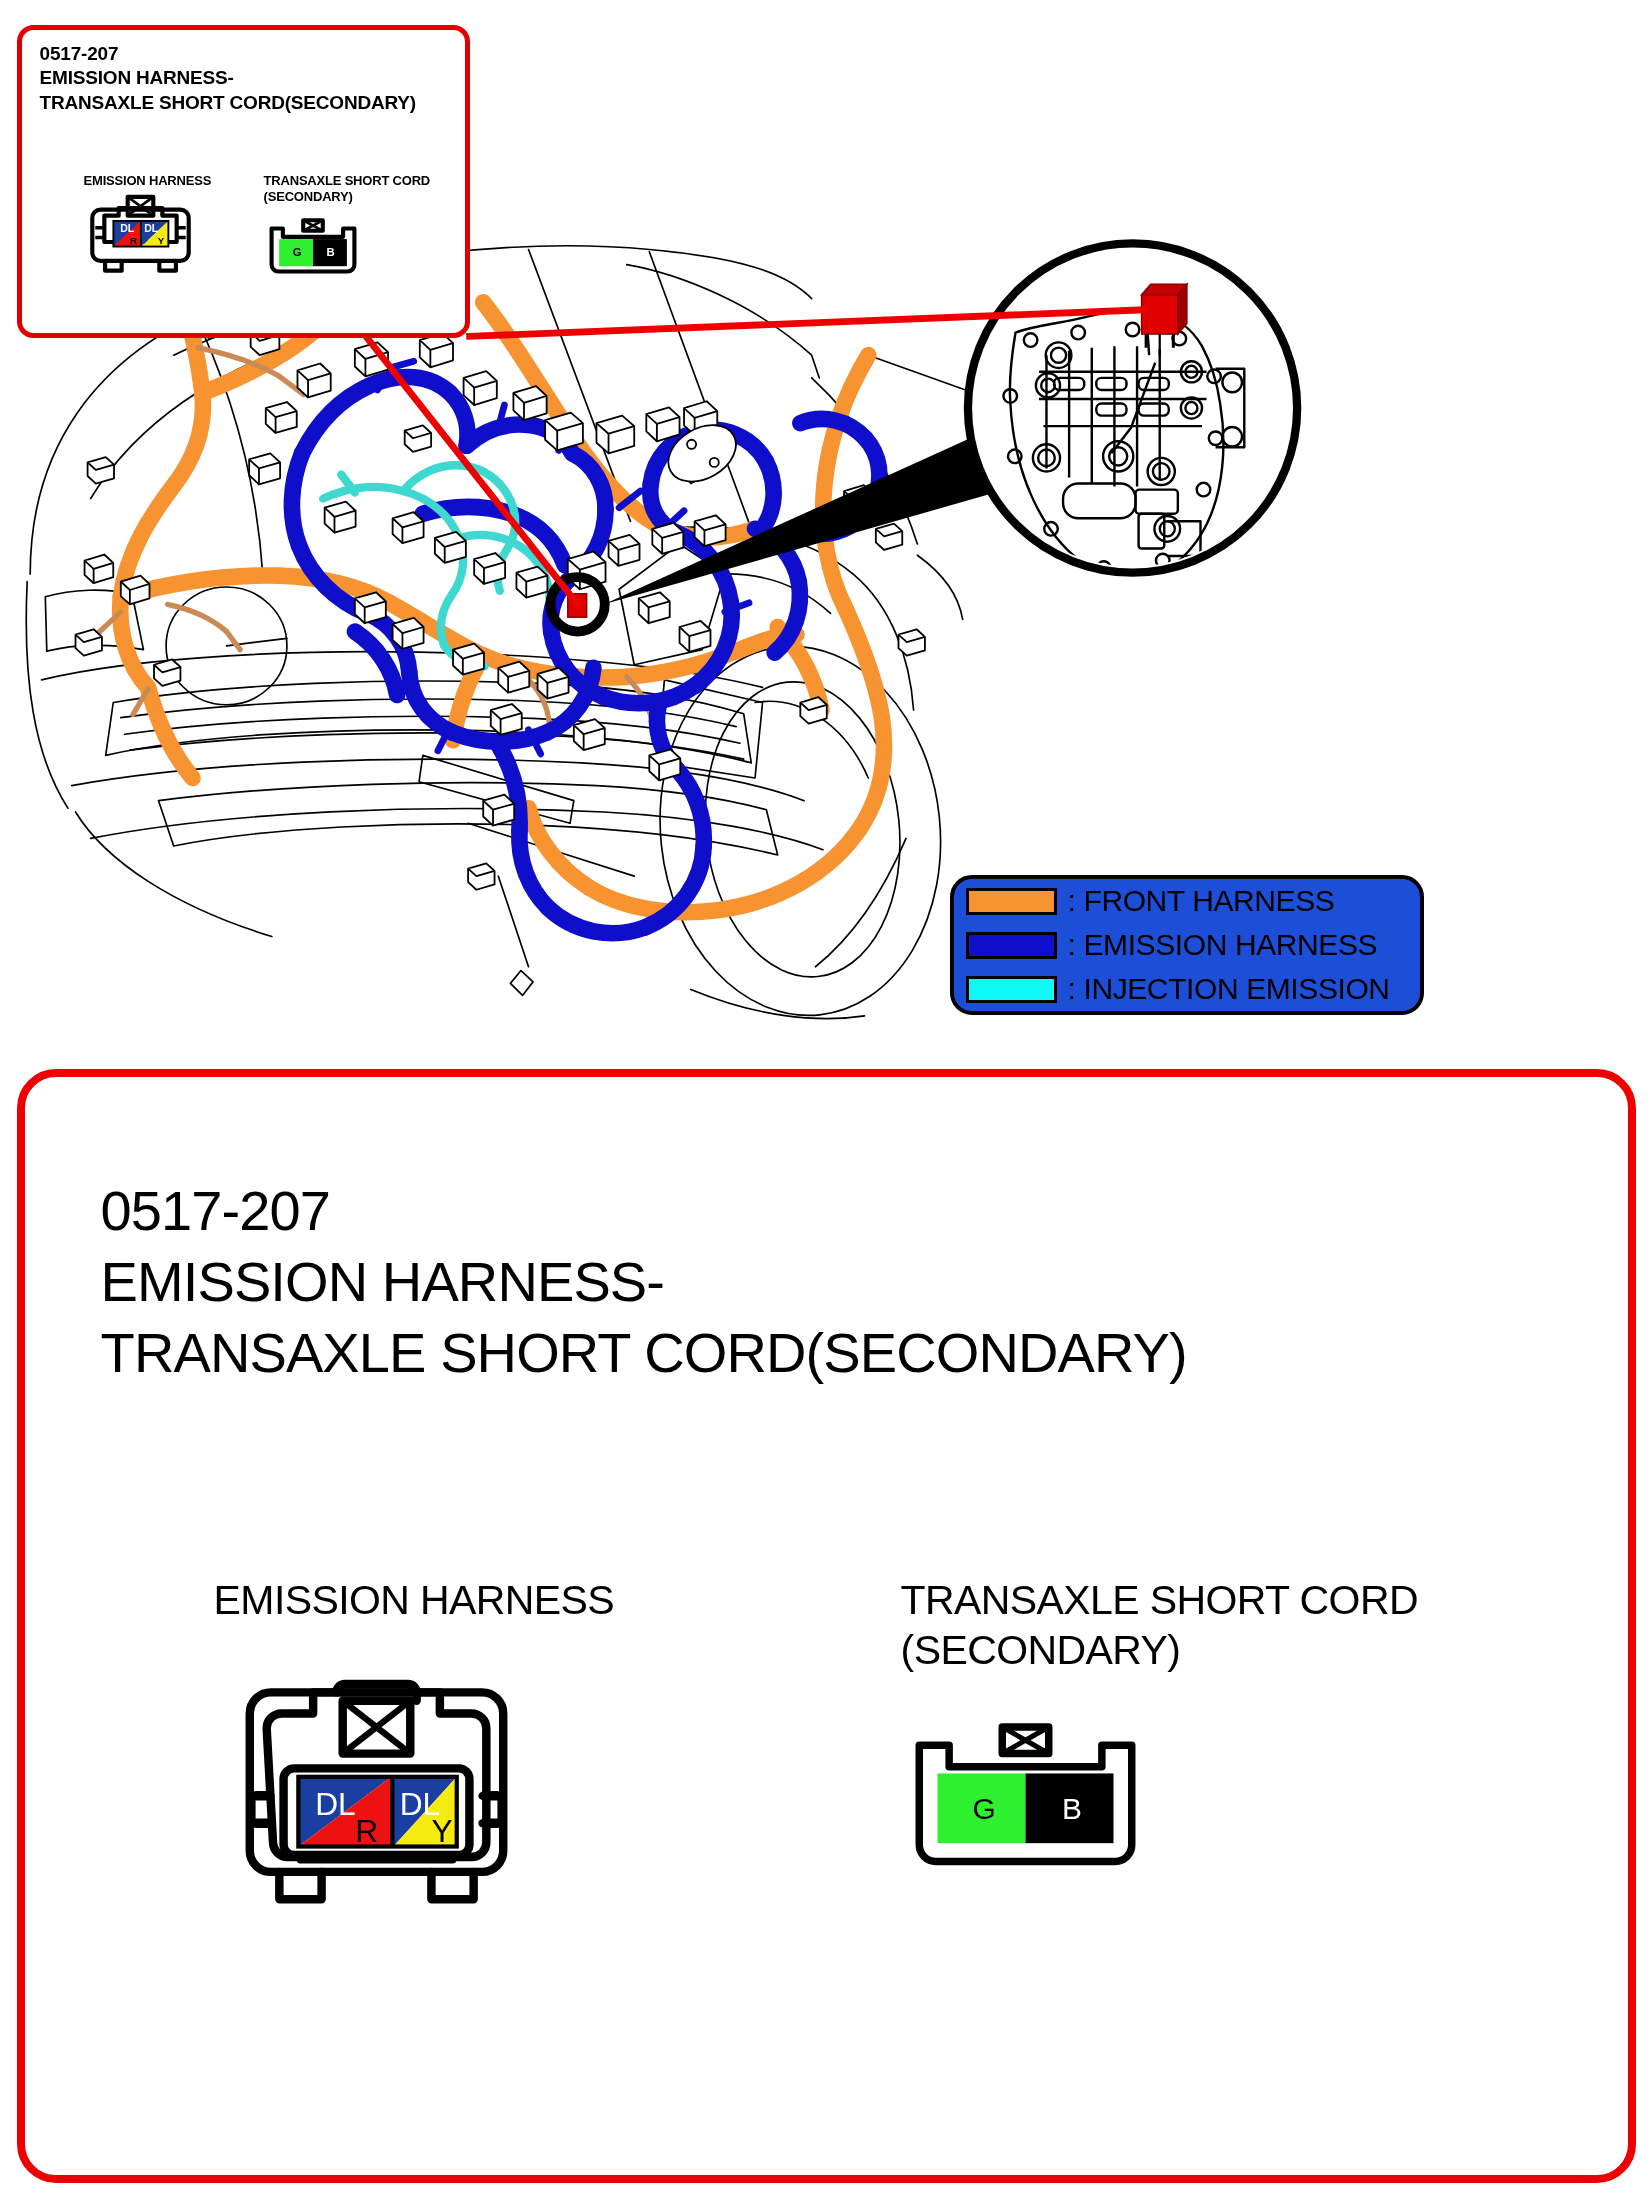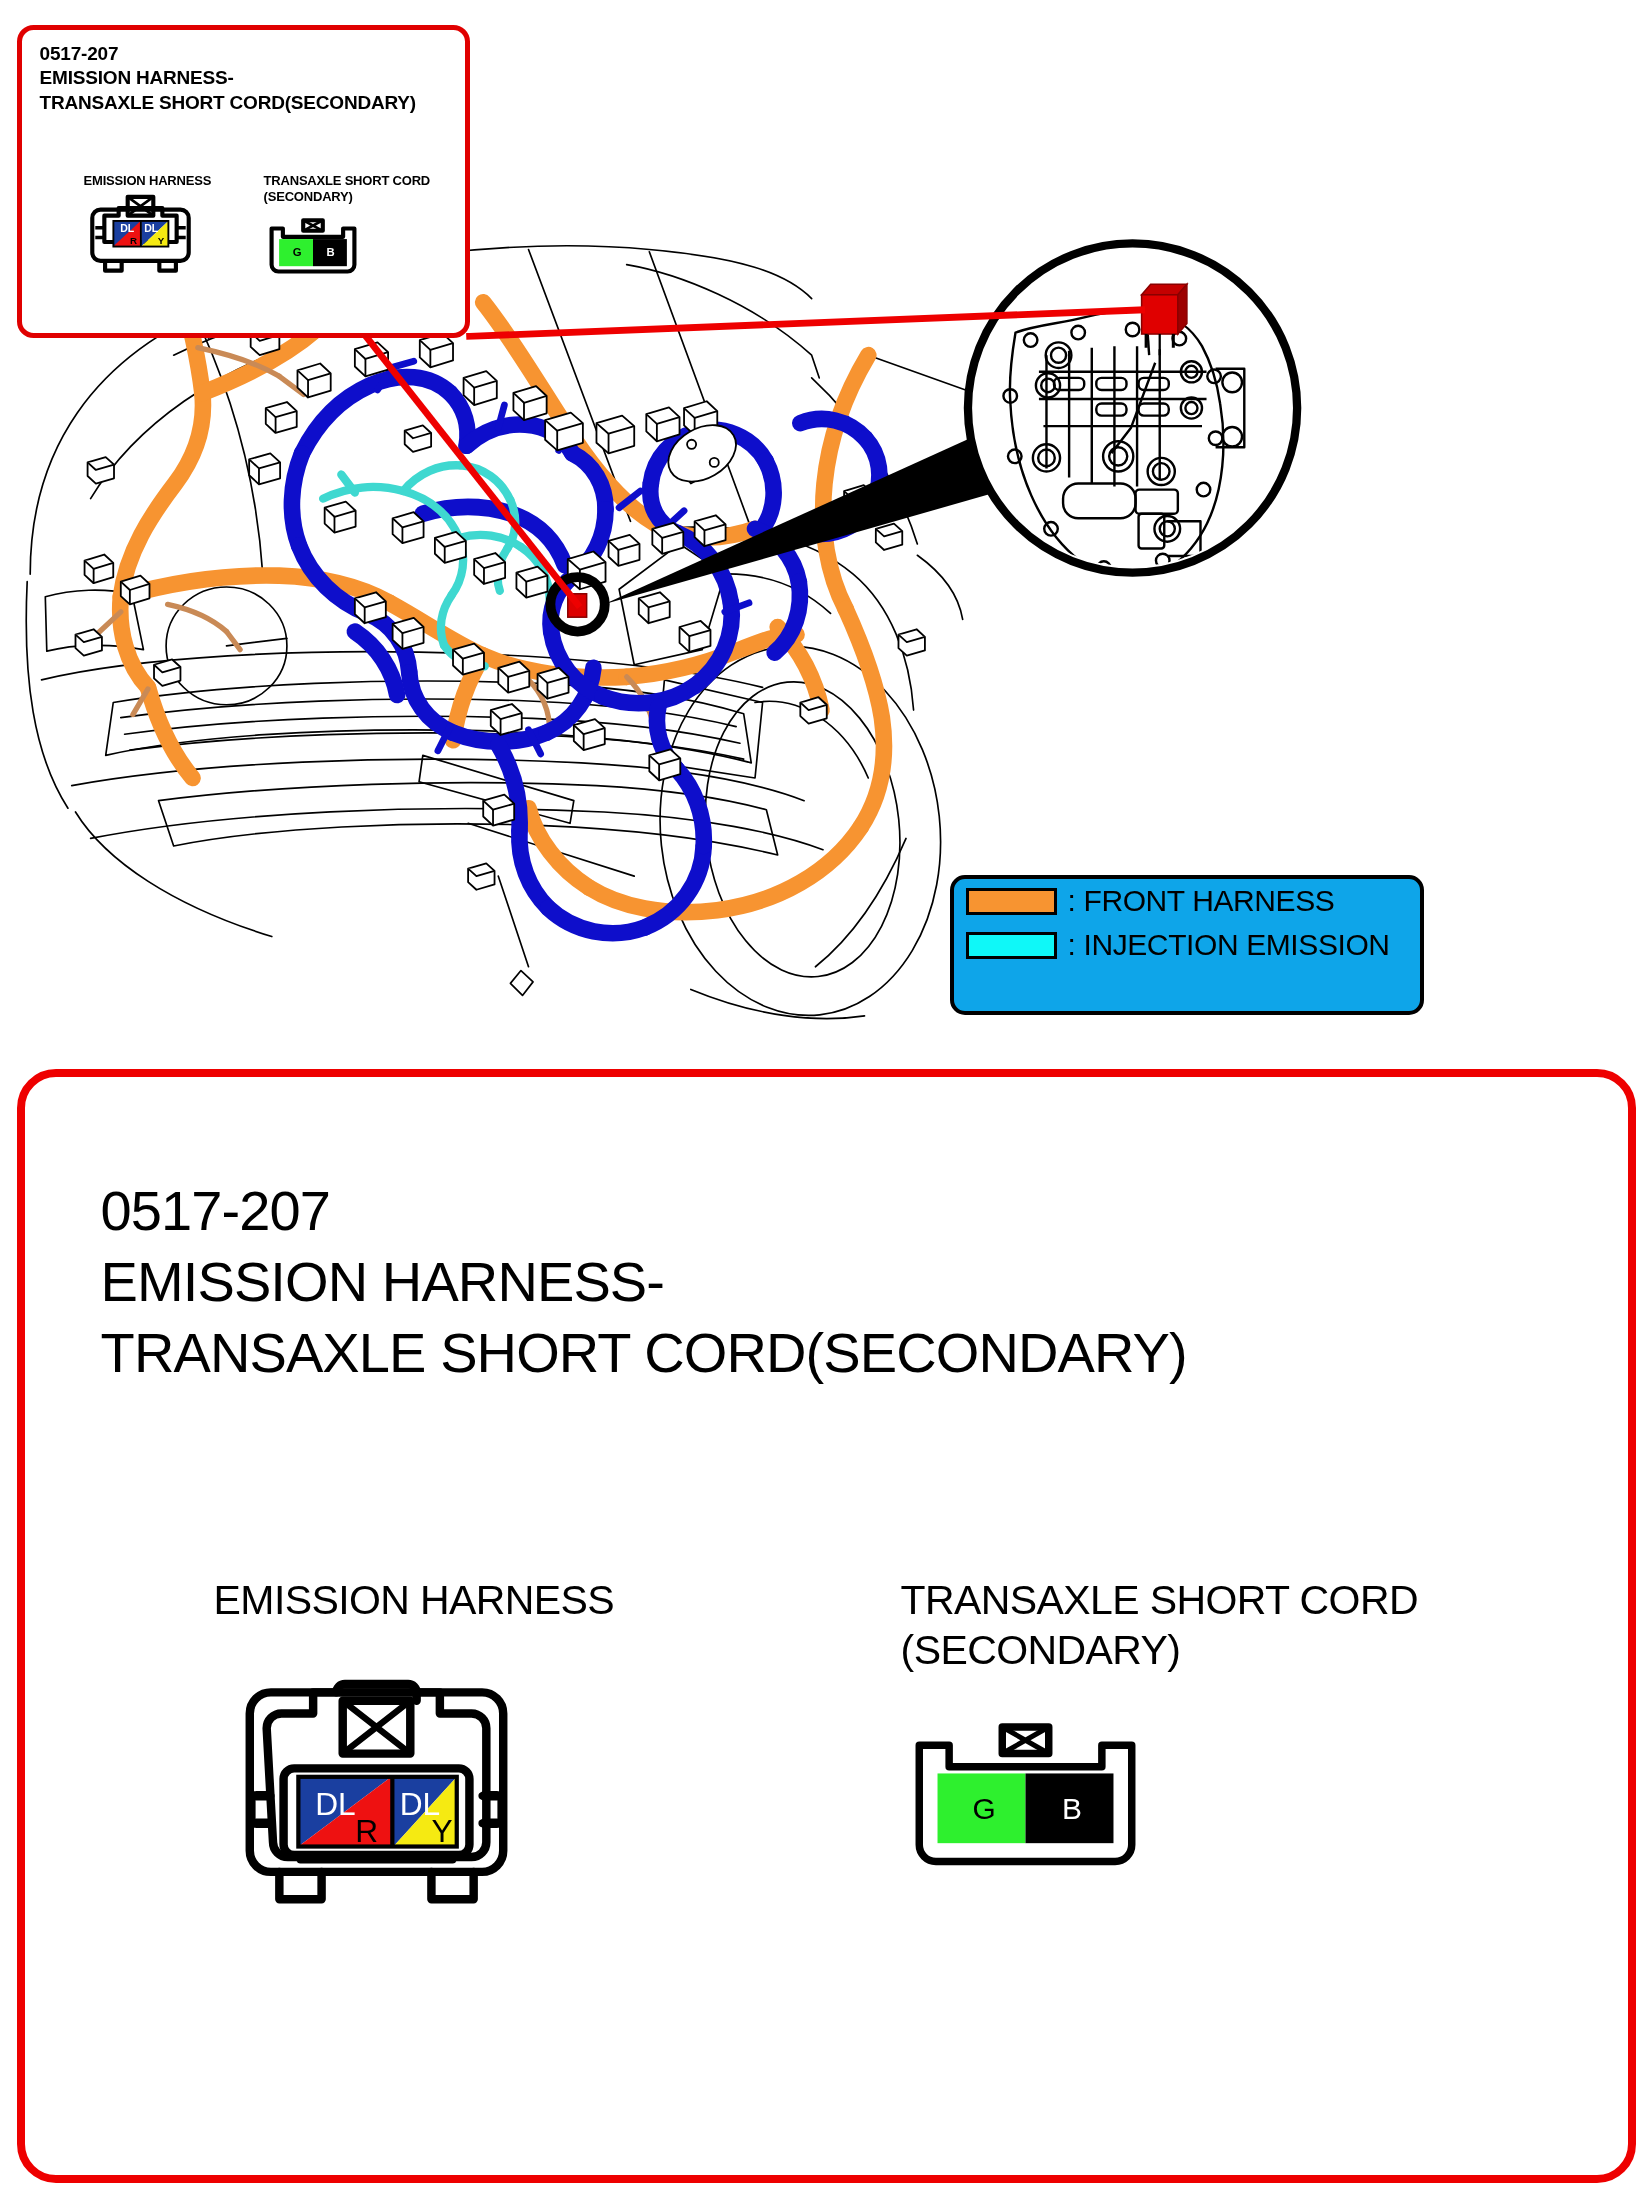--- a/index.html
+++ b/index.html
@@ -32,21 +32,21 @@
     font-size:13px;font-weight:700;line-height:1.2;letter-spacing:-0.2px;
     white-space:pre-line;text-align:left;
   }
 
   
   #art{position:absolute;left:0;top:0;width:1652px;height:1103px;z-index:10;}
 
   
   #legend{
     position:absolute;left:950px;top:875px;width:474px;height:140px;
-    border:4.5px solid #000;border-radius:15px;background:#0ea5e9;
+    border:4.5px solid #000;border-radius:22px;background:#1d4ed8;
     box-sizing:border-box;z-index:30;
   }
   #legend .leg-row{
     display:flex;align-items:center;height:44px;padding-left:12px;
   }
   #legend .sw{
     width:91px;height:27px;border:3.8px solid #000;box-sizing:border-box;flex:0 0 auto;
   }
   #legend .leg-txt{
     margin-left:10.6px;font-size:30px;font-weight:400;letter-spacing:-0.4px;
@@ -604,20 +604,24 @@
   </div>
 </div>
 
 <div id="legend">
 
   <div class="leg-row">
     <div class="sw" style="background:#f79431;"></div>
     <div class="leg-txt">: FRONT HARNESS</div>
   </div>
 
+  <div class="leg-row">
+    <div class="sw" style="background:#0e0ecb;"></div>
+    <div class="leg-txt">: EMISSION HARNESS</div>
+  </div>
 
   <div class="leg-row">
     <div class="sw" style="background:#0ff8f8;"></div>
     <div class="leg-txt">: INJECTION EMISSION</div>
   </div>
 
 </div>
 
 <div id="bottom-panel">
 

